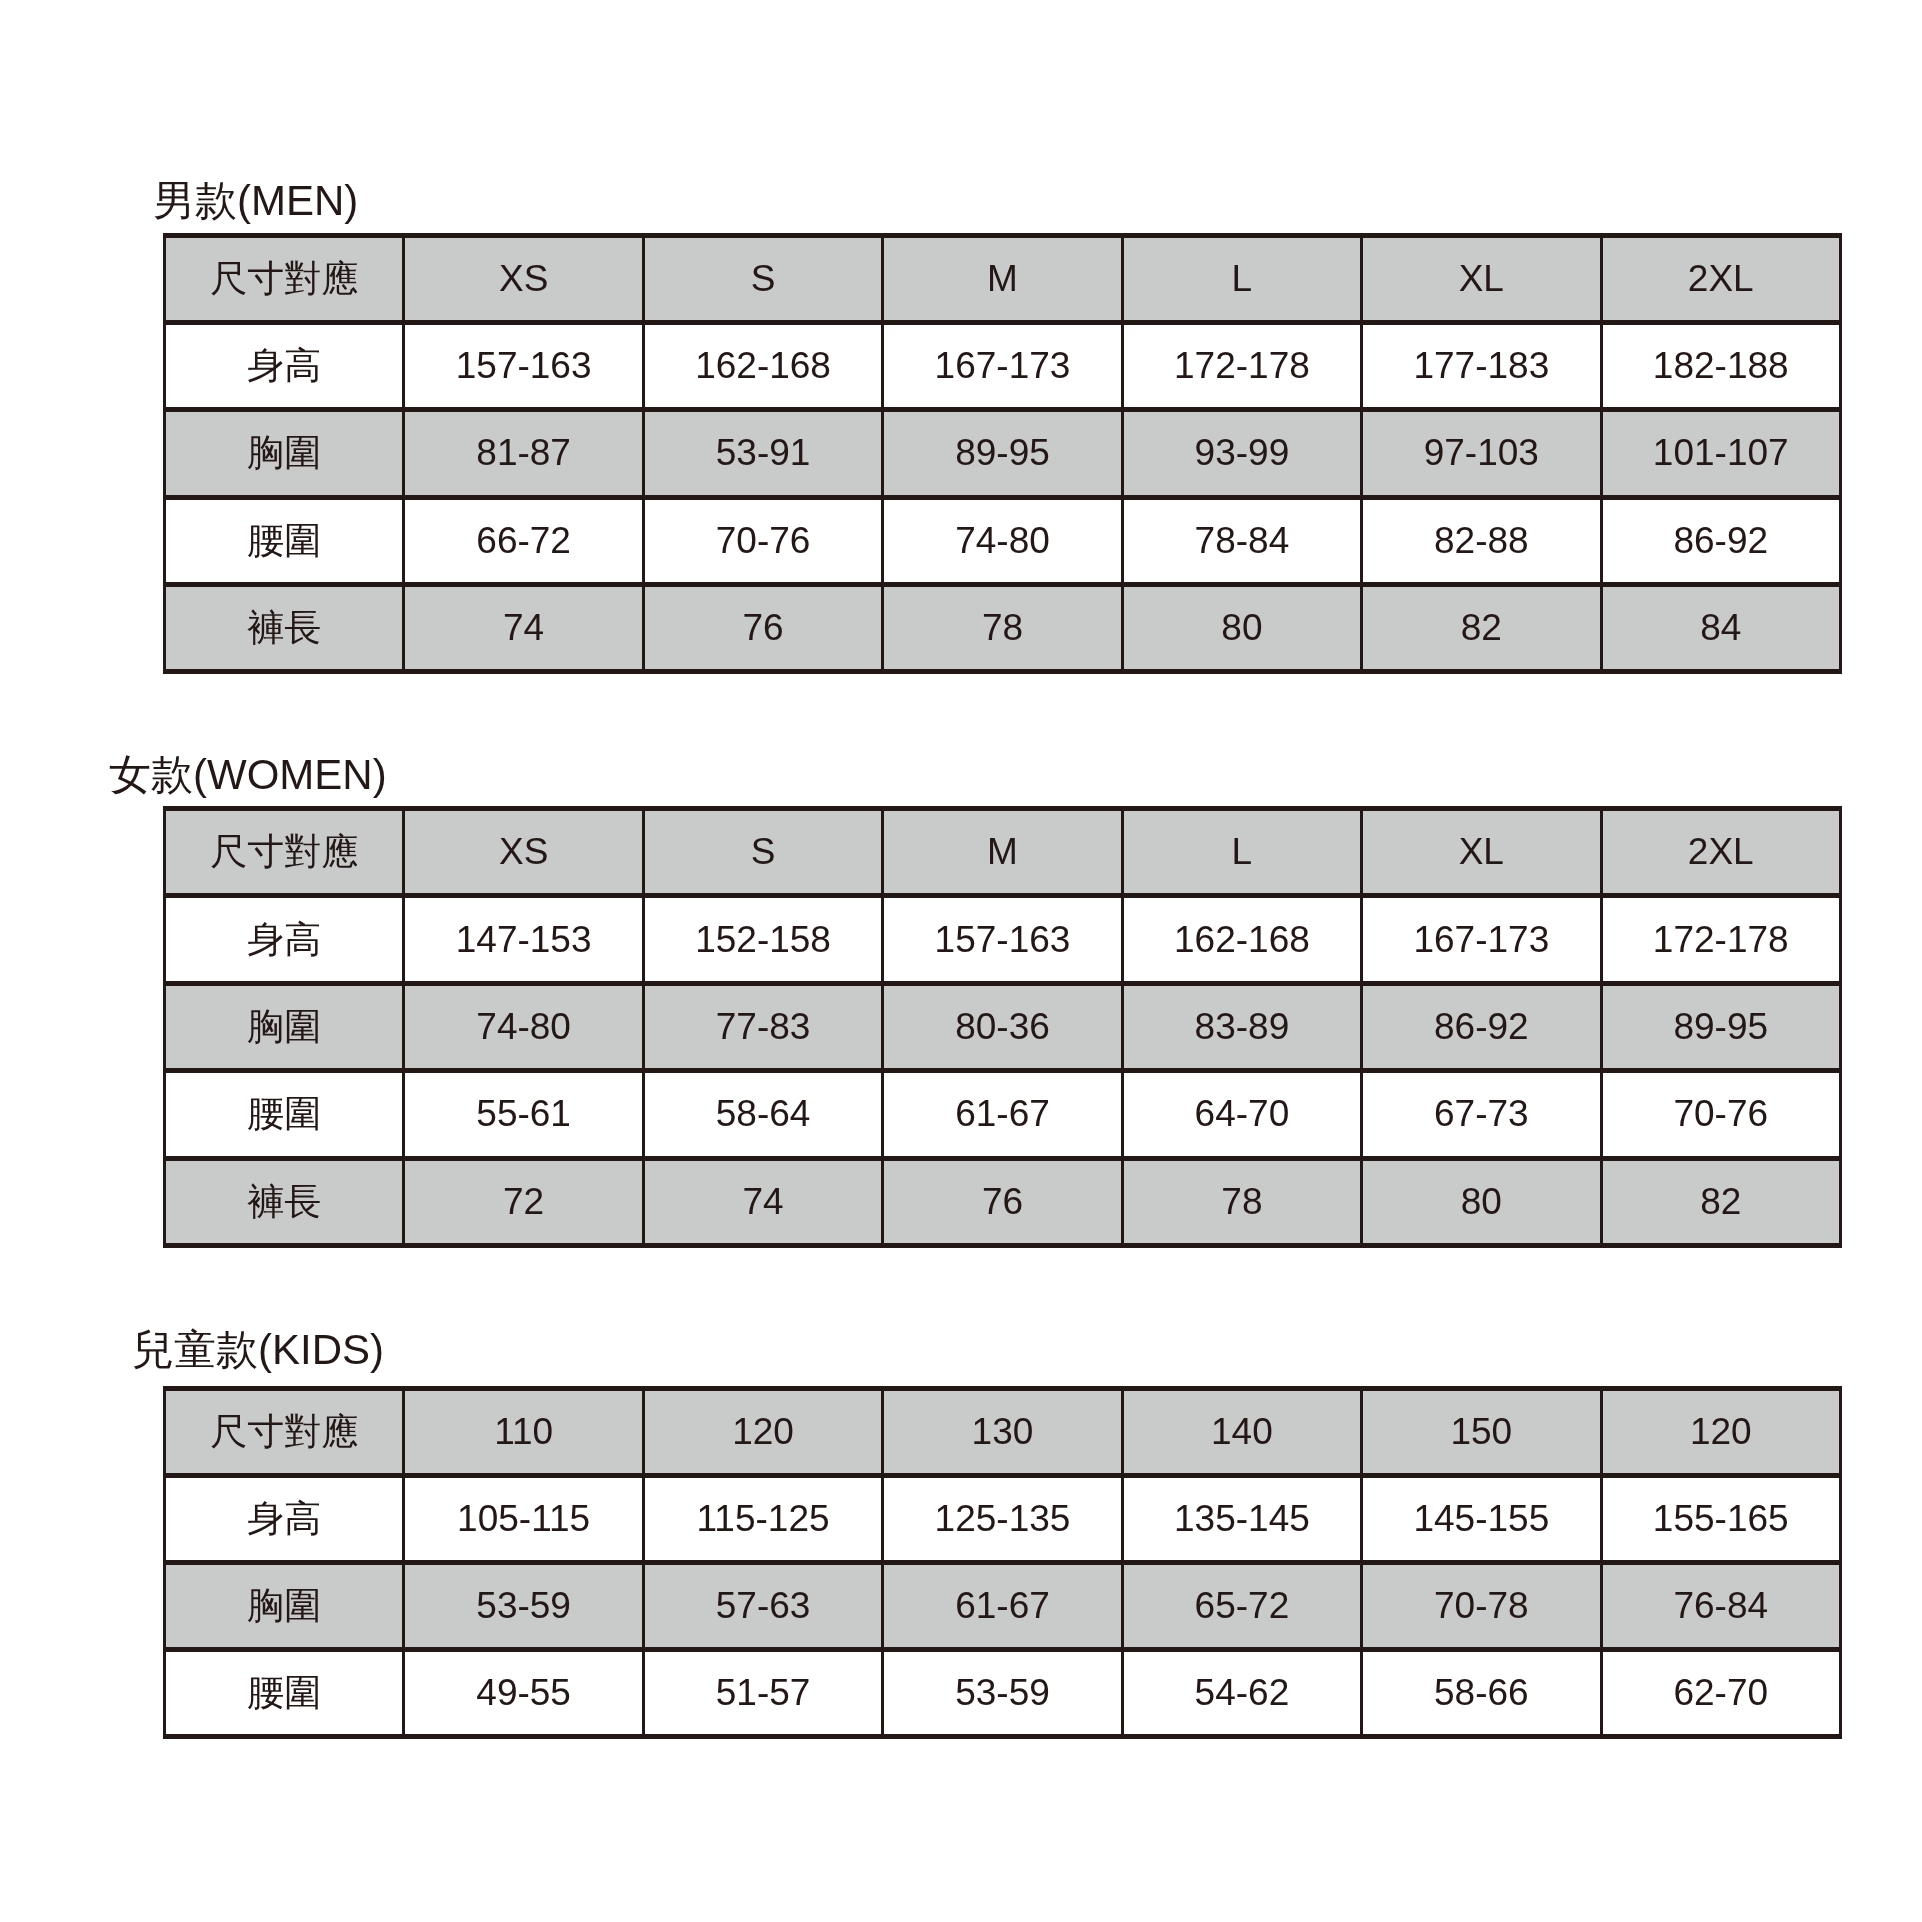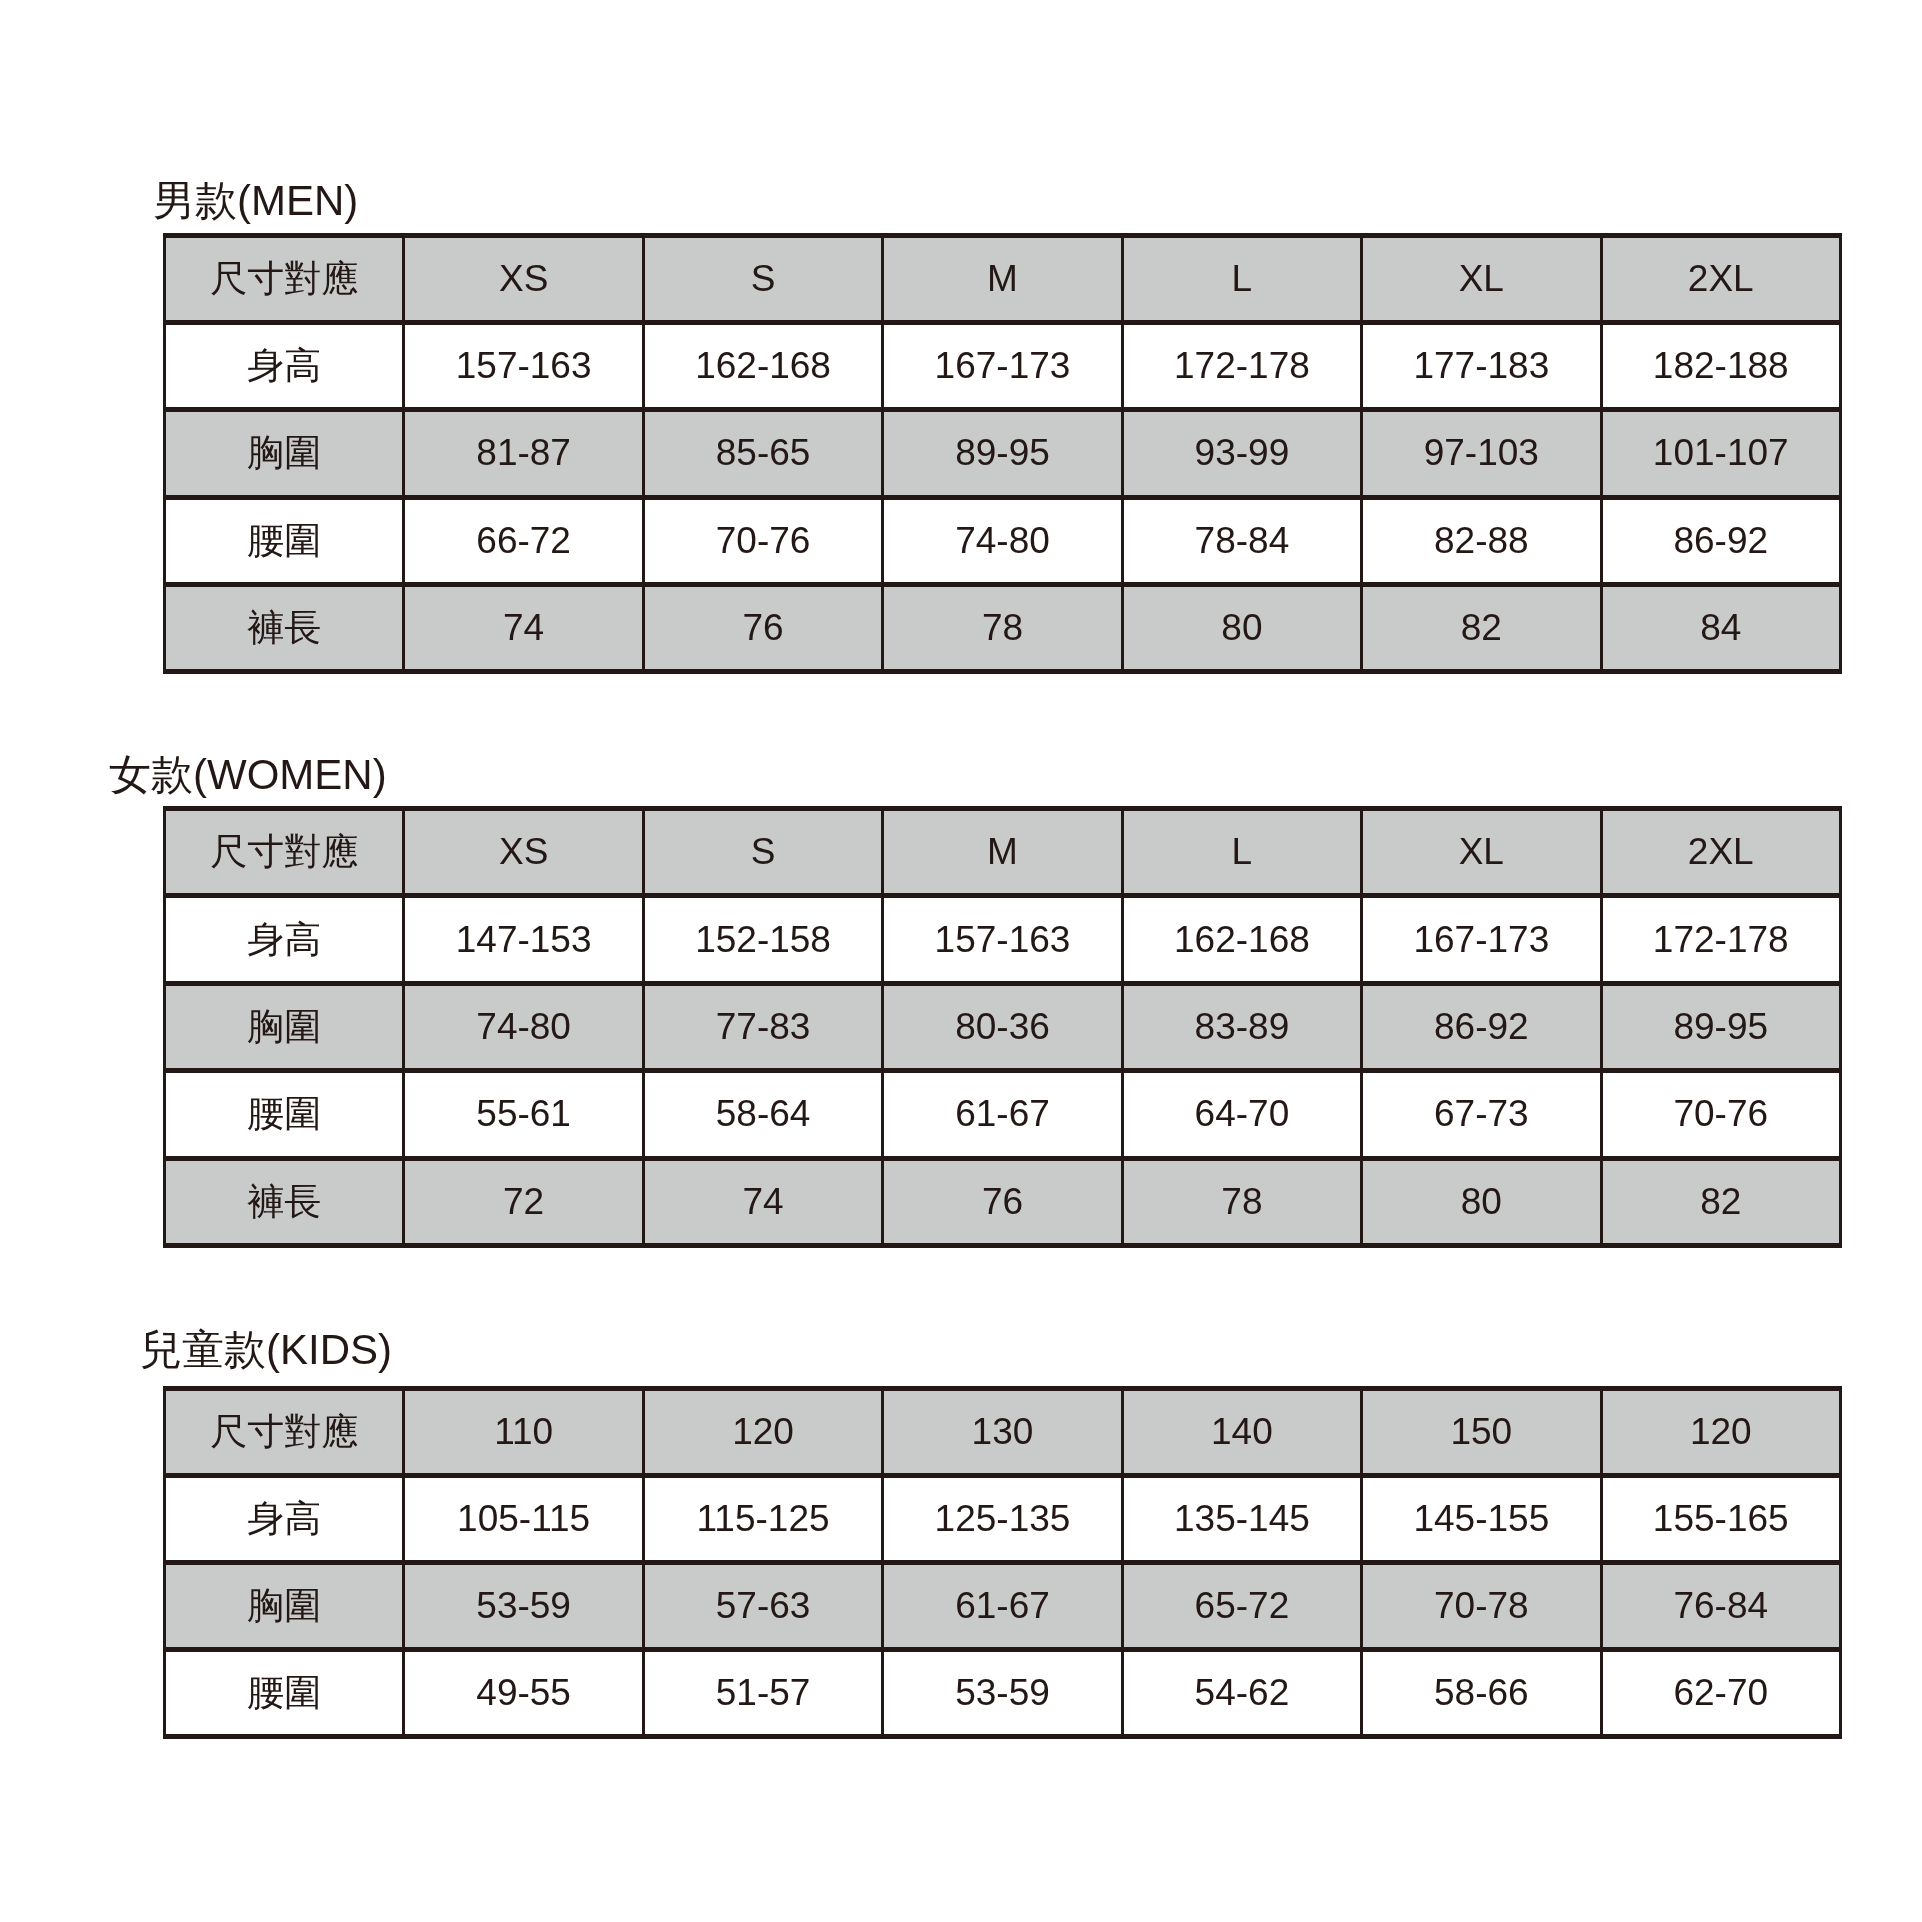--- a/index.html
+++ b/index.html
@@ -21,21 +21,21 @@
   }
   .tbl-title {
     position: absolute;
     font-size: 42px;
     line-height: 1.0;
     color: #231815;
     white-space: nowrap;
   }
   .title-men   { left: 153px; top: 180px; }
   .title-women { left: 109px; top: 754px; }
-  .title-kids  { left: 140px; top: 1329px; }
+  .title-kids  { left: 132px; top: 1329px; }
 
   table.size {
     position: absolute;
     left: 123px;
     width: 1679px;
     border-collapse: collapse;
     table-layout: fixed;
     margin-left: 40px;
   }
   .tbl-men   { top: 233px;  height: 441px; }
@@ -83,21 +83,21 @@
         <td>157-163</td>
         <td>162-168</td>
         <td>167-173</td>
         <td>172-178</td>
         <td>177-183</td>
         <td>182-188</td>
       </tr>
       <tr>
         <td>胸圍</td>
         <td>81-87</td>
-        <td>85-65</td>
+        <td>53-91</td>
         <td>89-95</td>
         <td>93-99</td>
         <td>97-103</td>
         <td>101-107</td>
       </tr>
       <tr>
         <td>腰圍</td>
         <td>66-72</td>
         <td>70-76</td>
         <td>74-80</td>

